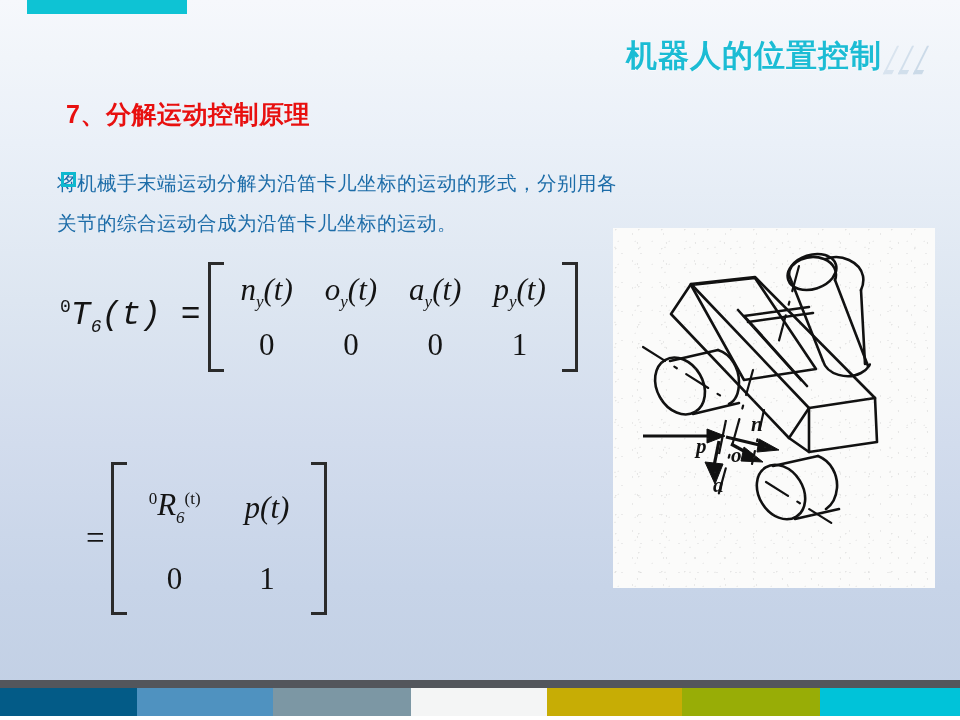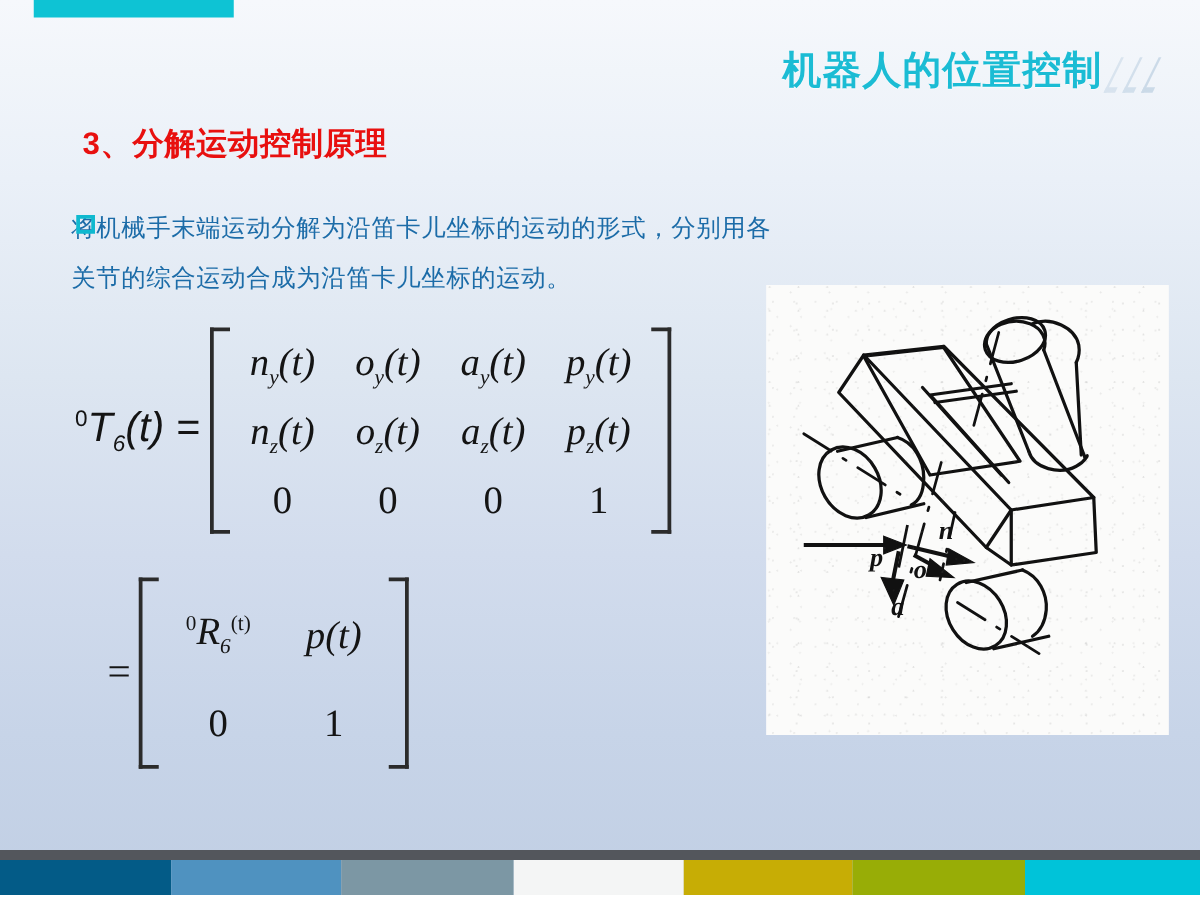--- a/index.html
+++ b/index.html
@@ -123,21 +123,21 @@
     top: 262px;
     width: 560px;
     color: #141414;
   }
 
   .eq-row {
     display: flex;
     align-items: center;
   }
   .eq-lhs {
-    font-family: Liberation Sans, sans-serif;
+    font-family: Liberation Mono, monospace;
     font-style: italic;
     font-size: 33px;
     white-space: nowrap;
     padding-right: 8px;
   }
   .eq-lhs .sup {
     font-size: 18px;
     vertical-align: super;
     font-style: normal;
   }
@@ -271,46 +271,40 @@
 
   <div id="header">
     <div id="slide-title">机器人的位置控制</div>
     <div id="title-chevrons">
       <span class="chev c1"></span>
       <span class="chev c2"></span>
       <span class="chev c3"></span>
     </div>
   </div>
 
-  <div id="section-heading">3、分解运动控制原理</div>
+  <div id="section-heading">7、分解运动控制原理</div>
 
   <div id="bullet-block">
     <span id="bullet-square"></span>
     <div id="bullet-text">将机械手末端运动分解为沿笛卡儿坐标的运动的形式，分别用各关节的综合运动合成为沿笛卡儿坐标的运动。</div>
   </div>
 
   <div id="math-area">
 
     <div class="eq-row">
       <span class="eq-lhs"><span class="sup">0</span><span>T</span><span class="sub">6</span><span>(t)</span>&nbsp;<span>=</span></span>
 
       <span class="matrix" id="matrix1">
         <table>
           <tbody>
           <tr>
             <td><span>n</span><span class="sub">y</span><span>(t)</span></td>
             <td><span>o</span><span class="sub">y</span><span>(t)</span></td>
             <td><span>a</span><span class="sub">y</span><span>(t)</span></td>
             <td><span>p</span><span class="sub">y</span><span>(t)</span></td>
-          </tr>
-          <tr>
-            <td><span>n</span><span class="sub">z</span><span>(t)</span></td>
-            <td><span>o</span><span class="sub">z</span><span>(t)</span></td>
-            <td><span>a</span><span class="sub">z</span><span>(t)</span></td>
-            <td><span>p</span><span class="sub">z</span><span>(t)</span></td>
           </tr>
           <tr>
             <td class="plain">0</td>
             <td class="plain">0</td>
             <td class="plain">0</td>
             <td class="plain">1</td>
           </tr>
         </tbody>
           </table>
       </span>

